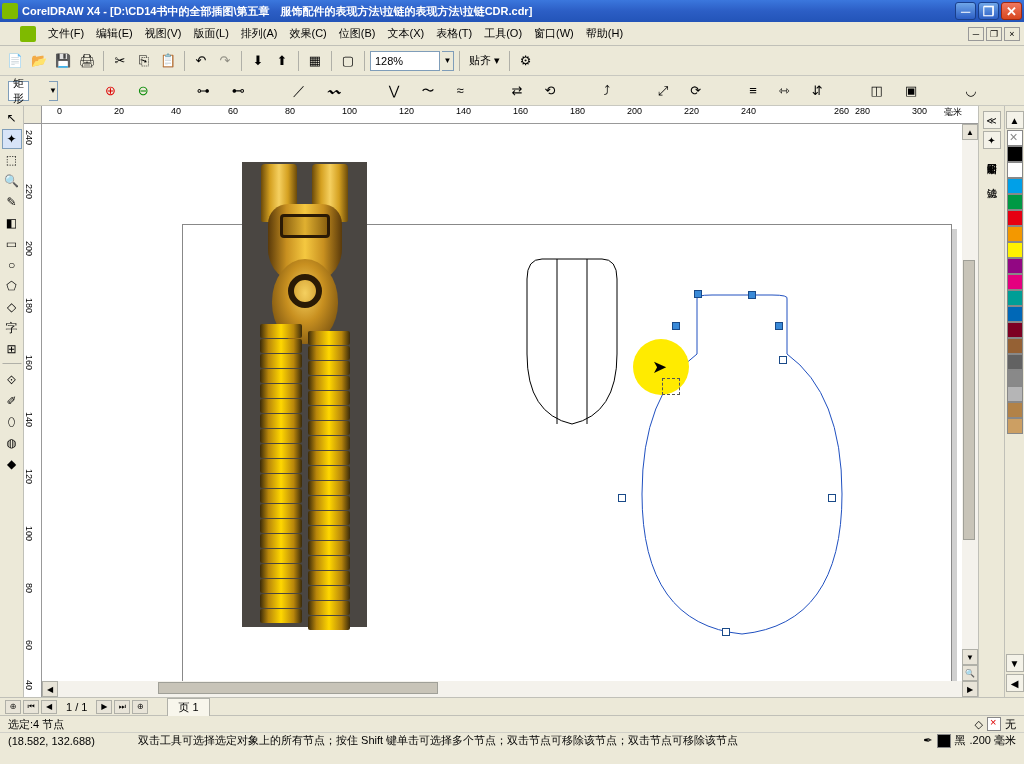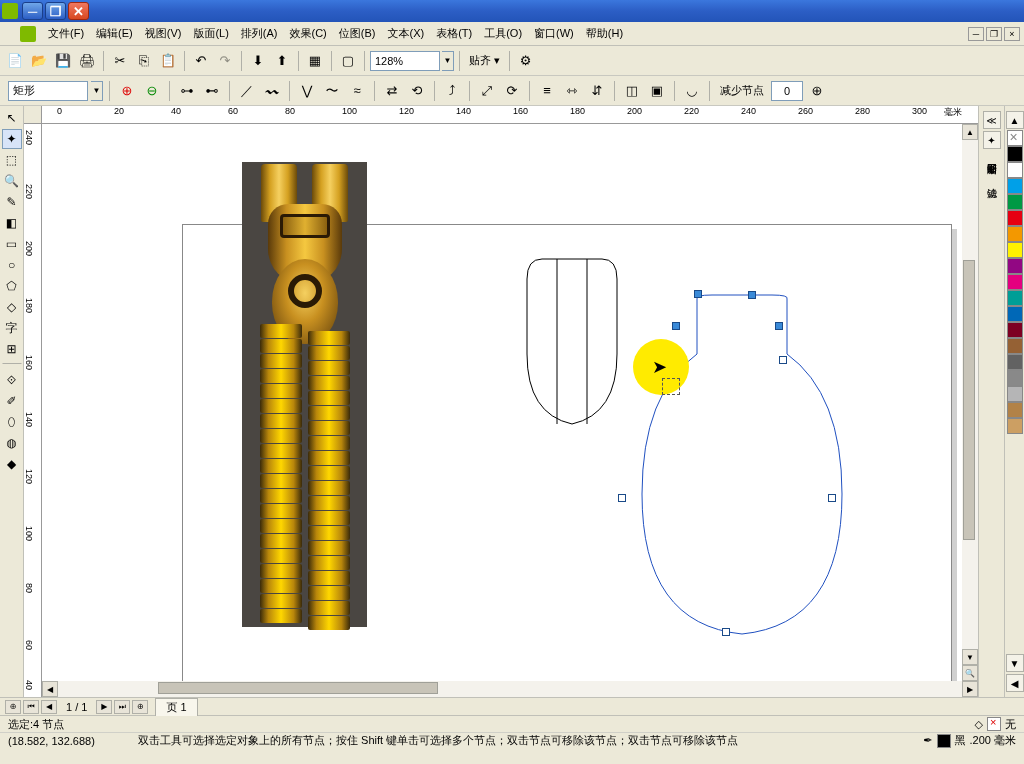--- a/index.html
+++ b/index.html
@@ -22,21 +22,21 @@
 .doc-btn { width: 16px; height: 14px; border: 1px solid #999; background: #ece9d8; font-size: 9px; display: flex; align-items: center; justify-content: center; }
 
 
 .toolbar { height: 30px; background: #ece9d8; display: flex; align-items: center; padding: 0 4px; border-bottom: 1px solid #c8c8c0; gap: 2px; }
 .tbtn { width: 22px; height: 22px; display: flex; align-items: center; justify-content: center; border: 1px solid transparent; cursor: default; font-size: 13px; }
 .tsep { width: 1px; height: 20px; background: #b0b0a8; margin: 0 3px; }
 .zoom-box { border: 1px solid #7f9db9; background: white; height: 20px; display: flex; align-items: center; padding: 0 4px; width: 70px; }
 .zoom-arrow { width: 12px; height: 20px; border: 1px solid #7f9db9; border-left: none; background: #ece9d8; display: flex; align-items: center; justify-content: center; font-size: 8px; }
 
 
-.propbar { height: 30px; background: #ece9d8; display: flex; align-items: center; padding: 0 8px; border-bottom: 1px solid #c8c8c0; gap: 3px; }
+.propbar { height: 30px; background: #ece9d8; display: flex; align-items: center; padding: 0 8px; border-bottom: 1px solid #c8c8c0; gap: 20px; }
 .combo { border: 1px solid #7f9db9; background: white; height: 20px; display: flex; align-items: center; padding: 0 4px; width: 80px; }
 .spin { border: 1px solid #7f9db9; background: white; height: 20px; width: 32px; text-align: center; }
 
 
 .main { display: flex; height: calc(764px - 22px - 24px - 30px - 30px - 18px - 17px - 16px - 16px); }
 .toolbox { width: 24px; background: #ece9d8; border-right: 1px solid #c0c0b8; display: flex; flex-direction: column; padding: 2px 0; gap: 1px; }
 .tool { width: 20px; height: 20px; margin: 0 auto; display: flex; align-items: center; justify-content: center; border: 1px solid transparent; font-size: 12px; }
 .tool.active { border: 1px solid #7f9db9; background: #d8e4f8; }
 .tool.sep { height: 6px; border-top: 1px solid #b0b0a8; margin-top: 3px; }
 
@@ -87,38 +87,39 @@
 .hscroll { position: absolute; bottom: 0; left: 18px; right: 0; height: 16px; background: #ece9d8; display: flex; }
 .vscroll { position: absolute; top: 18px; right: 0; bottom: 16px; width: 16px; background: #ece9d8; display: flex; flex-direction: column; }
 .sb-btn { width: 16px; height: 16px; background: #e8e4d8; border: 1px solid #b0b0a8; font-size: 8px; display: flex; align-items: center; justify-content: center; }
 .sb-track { flex: 1; background: #f4f2ec; position: relative; }
 .sb-thumb { position: absolute; background: #c8c4b8; border: 1px solid #a0a098; }
 
 
 .pagenav { height: 18px; background: #ece9d8; display: flex; align-items: center; padding: 0 4px; border-top: 1px solid #c0c0b8; }
 .pn-btn { width: 16px; height: 14px; border: 1px solid #b0b0a8; background: #e8e4d8; font-size: 8px; display: flex; align-items: center; justify-content: center; margin: 0 1px; }
 .pn-txt { padding: 0 8px; }
-.pn-tab { border: 1px solid #b0b0a8; border-bottom: none; padding: 1px 10px; background: #f8f6ec; margin-left: 6px; }
+.pn-tab { border: 1px solid #b0b0a8; border-bottom: none; padding: 1px 10px; background: #f8f6ec; margin-left: 18px; }
 
 
 .status1 { height: 17px; background: #ece9d8; display: flex; align-items: center; padding: 0 8px; border-top: 1px solid #c0c0b8; }
 .status1 .s1a { width: 500px; }
 .status1 .s1b { flex: 1; }
 .status1 .fill-ind { margin-left: auto; display: flex; align-items: center; gap: 4px; }
 .fi-box { width: 14px; height: 14px; border: 1px solid #888; }
 .status2 { height: 16px; background: #ece9d8; display: flex; align-items: center; padding: 0 8px; border-top: 1px solid #d0d0c8; }
 .status2 .coord { width: 130px; }
 .status2 .hint { flex: 1; font-size: 11px; }
 .status2 .outline-ind { display: flex; align-items: center; gap: 4px; }
 </style>
 </head>
 <body>
 
 <div class="titlebar">
   <div class="logo"></div>
+  <div class="title">CorelDRAW X4 - [D:\CD14书中的全部插图\第五章　服饰配件的表现方法\拉链的表现方法\拉链CDR.cdr]</div>
   <div class="win-btns">
     <div class="win-btn min">─</div>
     <div class="win-btn max">❐</div>
     <div class="win-btn close">✕</div>
   </div>
 </div>
 
 <div class="menubar">
   <div class="menu-logo"></div>
   <span class="menu-item">文件(F)</span>
@@ -241,21 +242,21 @@
       <span class="ruler-tick" style="left:186px">60</span>
       <span class="ruler-tick" style="left:243px">80</span>
       <span class="ruler-tick" style="left:300px">100</span>
       <span class="ruler-tick" style="left:357px">120</span>
       <span class="ruler-tick" style="left:414px">140</span>
       <span class="ruler-tick" style="left:471px">160</span>
       <span class="ruler-tick" style="left:528px">180</span>
       <span class="ruler-tick" style="left:585px">200</span>
       <span class="ruler-tick" style="left:642px">220</span>
       <span class="ruler-tick" style="left:699px">240</span>
-      <span class="ruler-tick" style="left:756px">260</span>
+      <span class="ruler-tick" style="left:792px">260</span>
       <span class="ruler-tick" style="left:813px">280</span>
       <span class="ruler-tick" style="left:870px">300</span>
       <span class="ruler-tick" style="right:16px">毫米</span>
     </div>
     <div class="ruler-v">
       <span class="ruler-tick" style="top:6px;left:0;writing-mode:vertical-rl">240</span>
       <span class="ruler-tick" style="top:60px;left:0;writing-mode:vertical-rl">220</span>
       <span class="ruler-tick" style="top:117px;left:0;writing-mode:vertical-rl">200</span>
       <span class="ruler-tick" style="top:174px;left:0;writing-mode:vertical-rl">180</span>
       <span class="ruler-tick" style="top:231px;left:0;writing-mode:vertical-rl">160</span>

